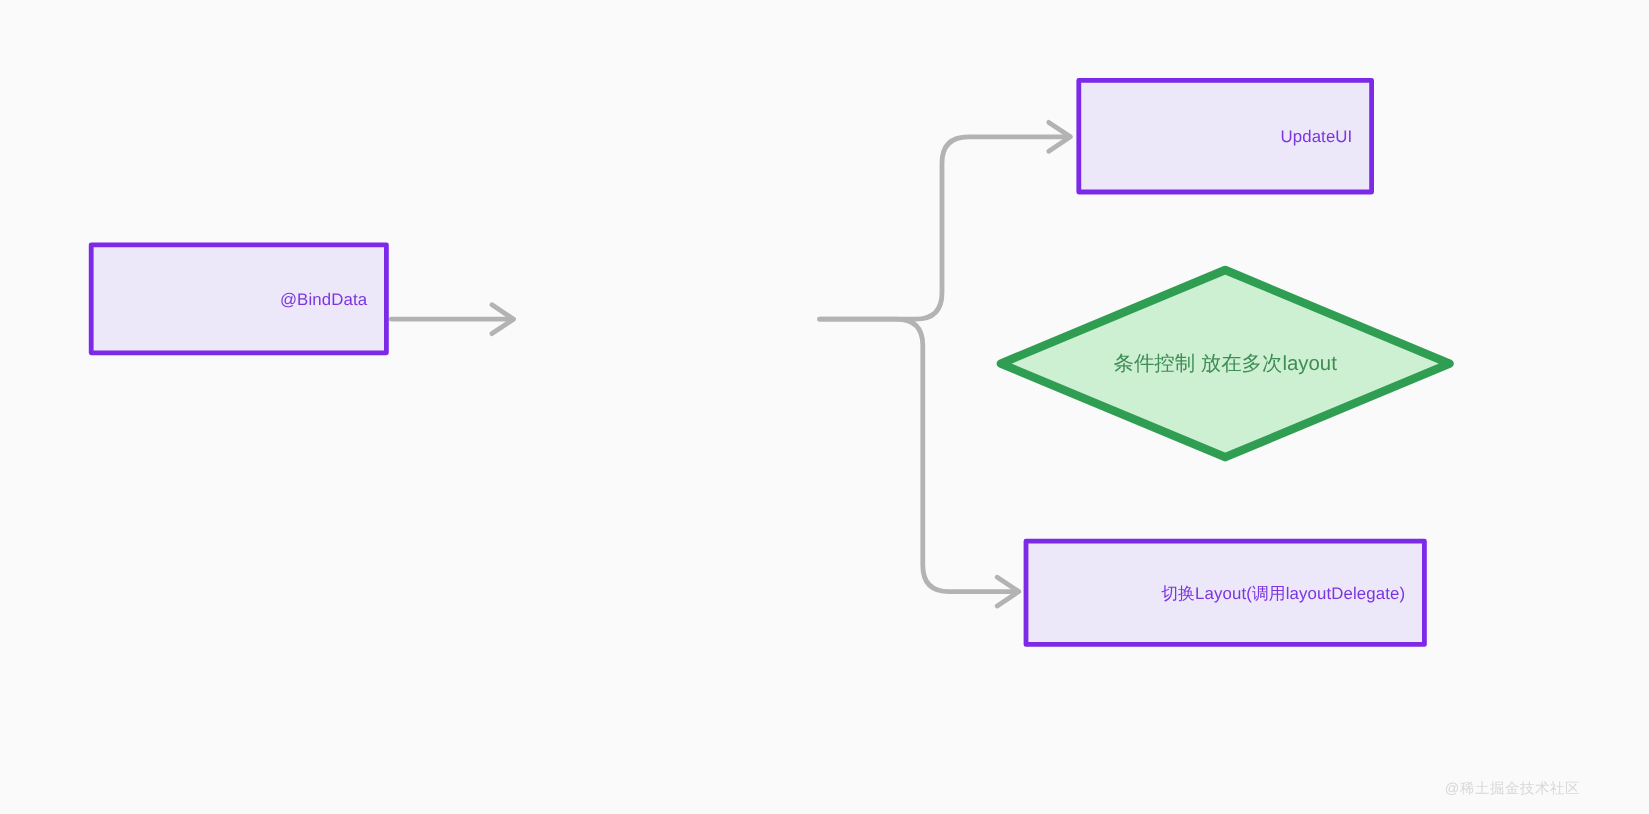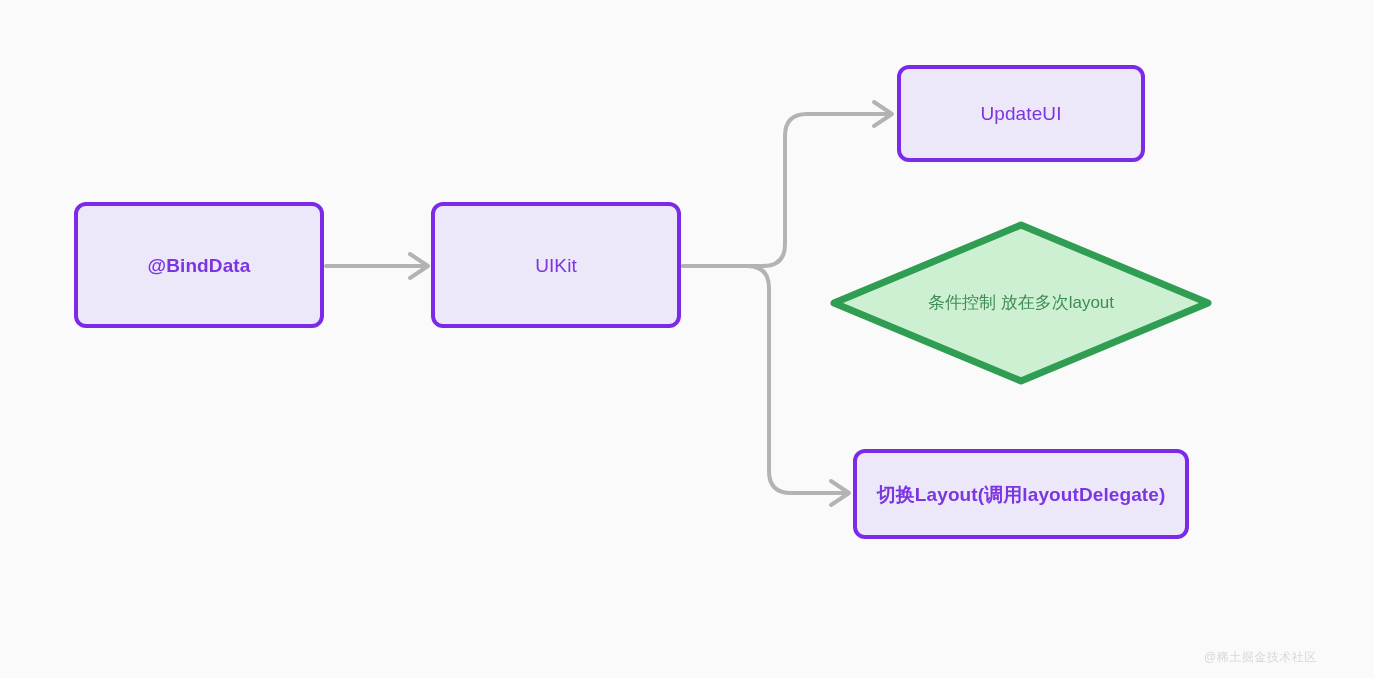--- a/index.html
+++ b/index.html
@@ -33,25 +33,26 @@
     position: absolute;
     box-sizing: border-box;
     display: flex;
     align-items: center;
     justify-content: center;
     text-align: center;
   }
   .node-process {
     background: #ede7fa;
     border: 4px solid #7d2ae8;
-    border-radius: 12px;
+    border-radius: 2px;
     color: #7b36e0;
-    font-size: 19px;
+    font-size: 14px;
     line-height: 31px;
     letter-spacing: 0.1px;
+    justify-content: flex-end;
   }
   .node-label {
     display: block;
     padding: 0 14px;
     white-space: pre-line;
   }
   .node-decision {
     color: #3f8c55;
     font-size: 17px;
     line-height: 32px;
@@ -89,38 +90,35 @@
       <path d="M 410 254 L 428 266 L 410 278"></path>
 
       <path d="M 683 266 L 763 266 Q 785 266 785 244 L 785 136 Q 785 114 807 114 L 888 114"></path>
       <path d="M 874 102 L 892 114 L 874 126"></path>
 
       <path d="M 683 266 L 747 266 Q 769 266 769 288 L 769 471 Q 769 493 791 493 L 845 493"></path>
       <path d="M 831 481 L 849 493 L 831 505"></path>
     </g>
   </svg>
 
-  <div class="node node-process" style="left:74px; top:202px; width:250px; height:126px;font-weight:bold;">
+  <div class="node node-process" style="left:74px; top:202px; width:250px; height:94px;">
     <span class="node-label">@BindData</span>
   </div>
 
-  <div class="node node-process" style="left:431px; top:202px; width:250px; height:126px;">
-    <span class="node-label">UIKit</span>
-  </div>
 
   <div class="node node-process" style="left:897px; top:65px; width:248px; height:97px;">
     <span class="node-label">UpdateUI</span>
   </div>
 
   <div class="node node-decision" style="left:830px; top:221px; width:382px; height:164px;">
     <svg class="diamond-shape" viewBox="0 0 382 164" preserveAspectRatio="none">
       <path d="M 191 4 L 378 82 L 191 160 L 4 82 Z" fill="#cdf0d3" stroke="#2f9e52" stroke-width="7" stroke-linejoin="round"></path>
     </svg>
     <span class="node-label">条件控制 放在多次layout</span>
   </div>
 
-  <div class="node node-process" style="left:853px; top:449px; width:336px; height:90px;font-weight:bold;">
+  <div class="node node-process" style="left:853px; top:449px; width:336px; height:90px;">
     <span class="node-label">切换Layout(调用layoutDelegate)</span>
   </div>
 
   <div class="watermark" style="left:1204px; top:649px;">@稀土掘金技术社区</div>
 
 </div>
 
 </body></html>

